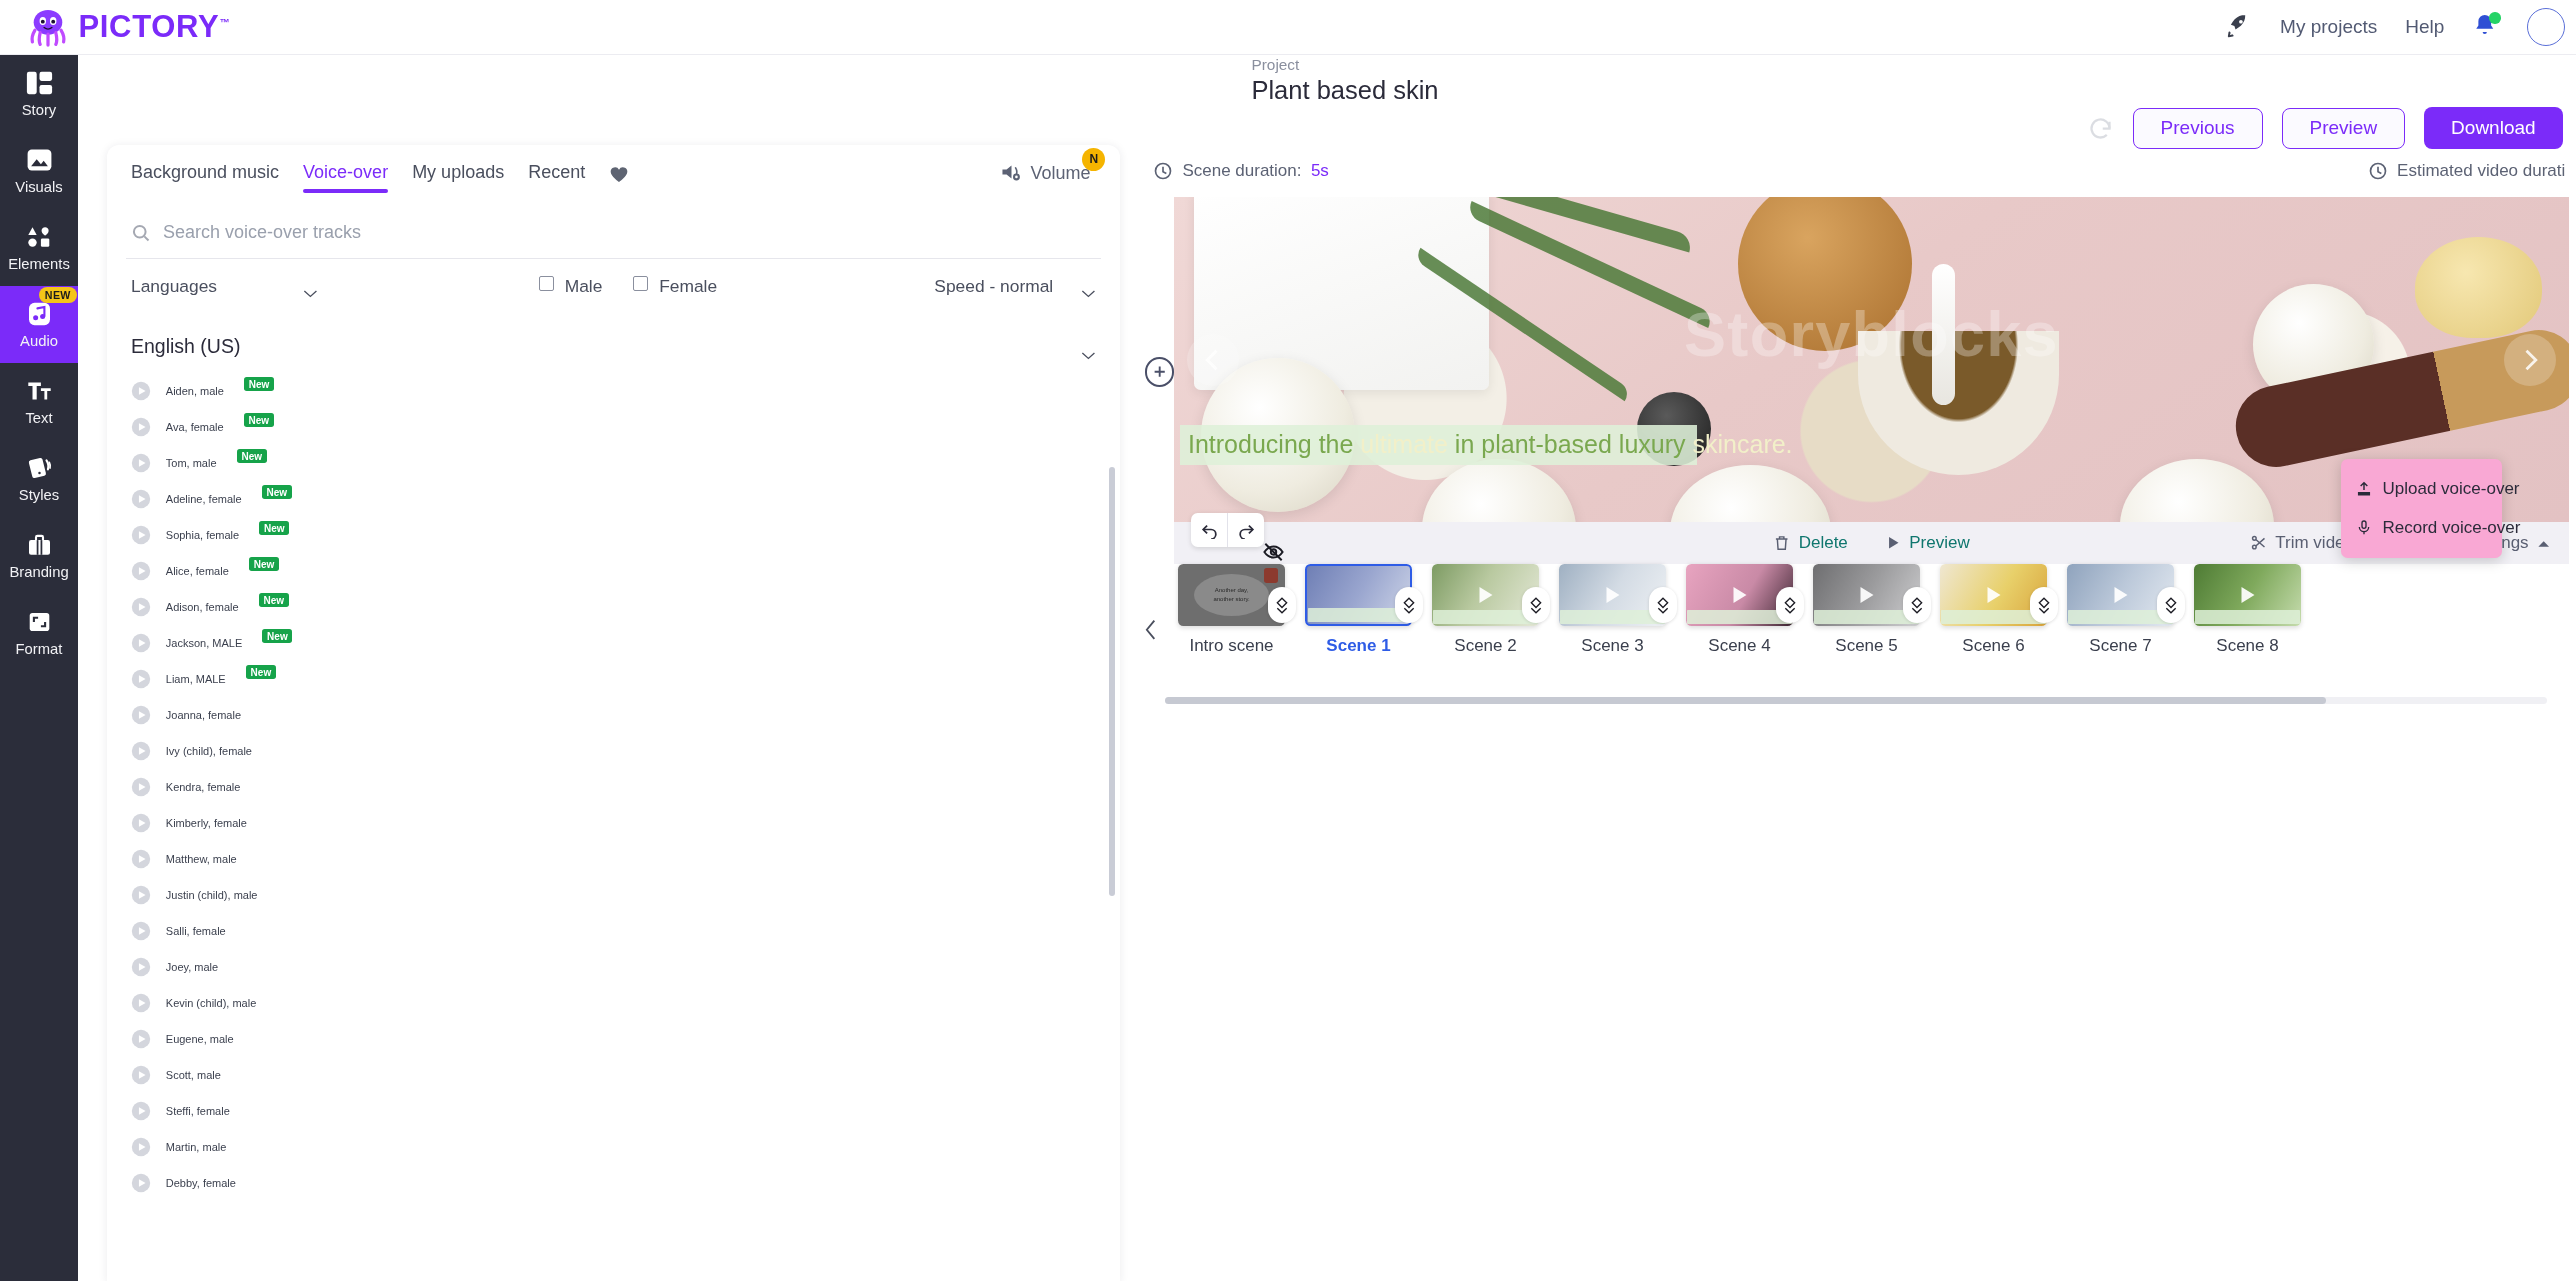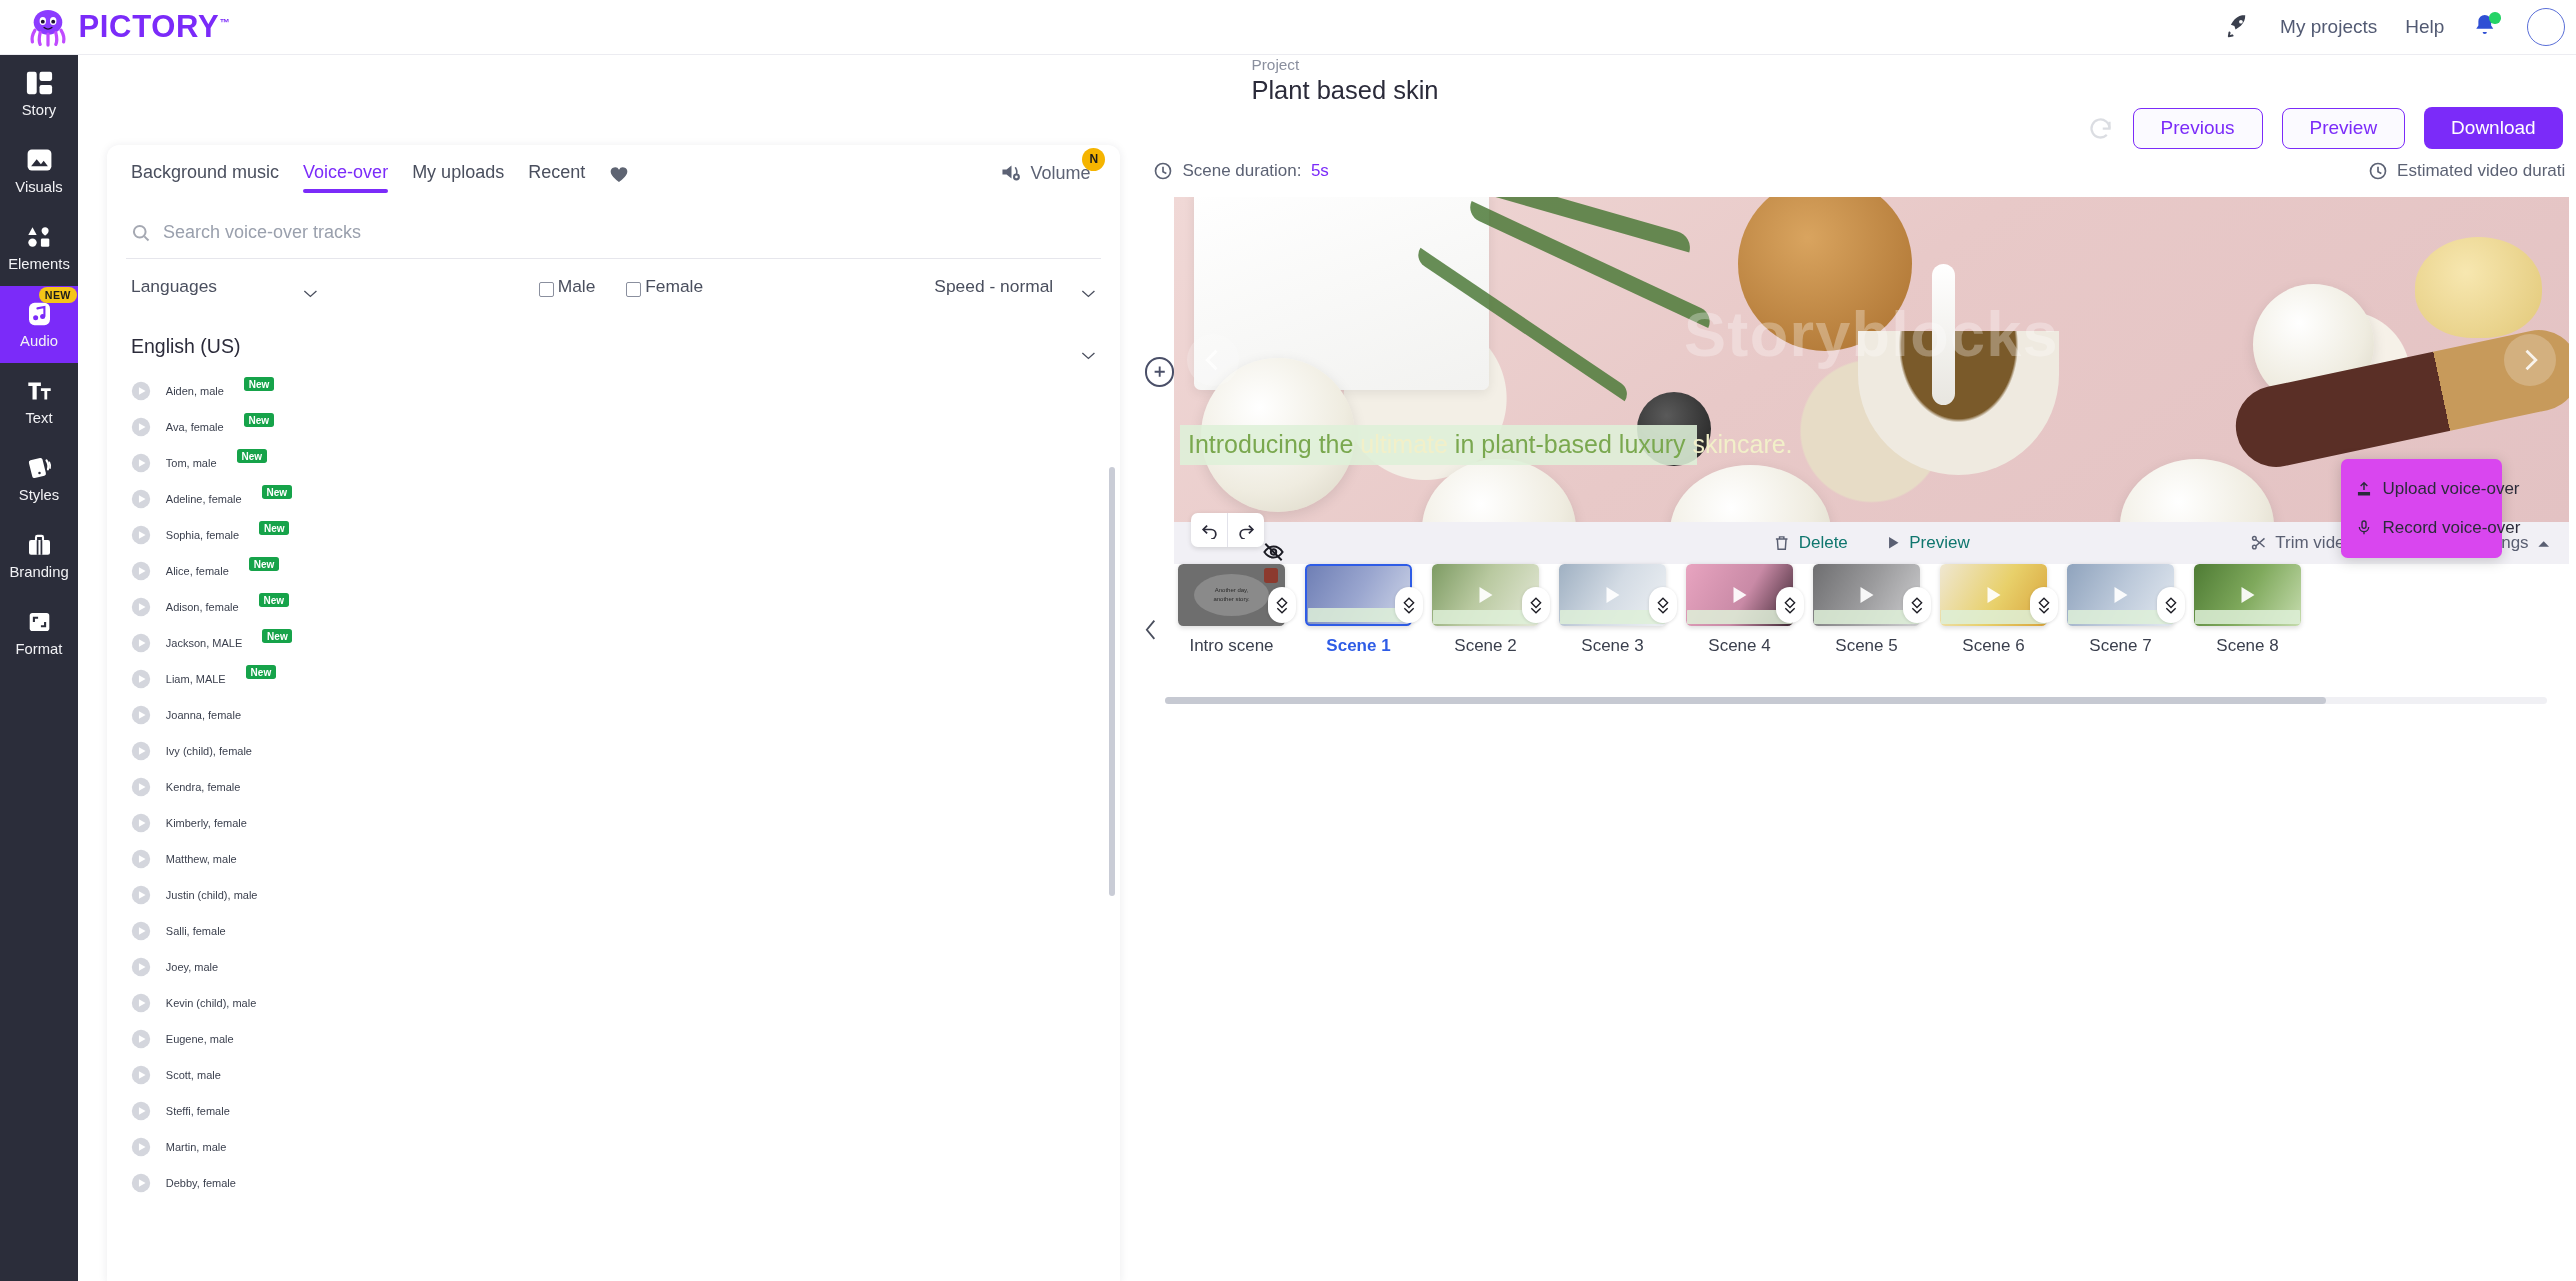--- a/index.html
+++ b/index.html
@@ -115,21 +115,21 @@
     font-family:"Liberation Sans",sans-serif; width:90%; background:transparent;
   }
   .search-input::placeholder{ color:#9aa0ad; }
   .divider{ height:0.7px; background:#e6e6ec; margin:0 19px; }
   .filters-row{
     display:flex; align-items:center; margin:17.4px 24px 0 24px; font-size:17.4px; color:#4a4f5e;
   }
   .lang-sel{ display:flex; align-items:center; gap:86px; }
   .chev{ width:14.8px; height:9.4px; }
   .gender-group{ display:flex; gap:31px; margin-left:221px; }
-  .gender-item{ display:flex; align-items:flex-end; gap:4px; }
+  .gender-item{ display:flex; align-items:flex-start; gap:11px; }
   .cbx{ width:14.8px; height:14.8px; border:1.3px solid #8a8f9e; border-radius:2px; display:inline-block; }
   .speed-sel{ margin-left:auto; display:flex; align-items:center; gap:28px; }
   .lang-head{
     display:flex; align-items:center; margin:38px 24px 0 24px;
     font-size:19.5px; color:#2b2b3a;
   }
   .lang-head .chev{ margin-left:auto; }
   .voice-list{ margin:14.8px 0 0 0; padding:0 24px; }
   .voice-row{ display:flex; align-items:center; gap:14.8px; height:36px; }
   .play-ic{ width:20px; height:20px; flex:0 0 auto; }
@@ -237,21 +237,21 @@
   .undo-btn{ width:36px; height:34px; display:flex; align-items:center; justify-content:center; }
   .undo-sep{ width:0.7px; background:#e2e2ea; }
   .tb-center{ margin:0 auto; display:flex; align-items:center; gap:36px; }
   .tb-item{ display:flex; align-items:center; gap:8px; font-size:17px; color:#0f766e; }
   .tb-right{ position:absolute; right:19px; display:flex; align-items:center; gap:8px; font-size:17px; color:#5a5f72; }
   .tb-ic{ width:17.4px; height:17.4px; }
   .trim-pos{ position:absolute; right:215px; display:flex; align-items:center; gap:8px; font-size:17px; color:#5a5f72; }
 
   .vo-menu{
     position:absolute; right:67px; top:262px; width:161px;
-    background:#d946ef; border-radius:6.7px; box-shadow:0 2.7px 13.4px rgba(0,0,0,.18);
+    background:#f9a8d4; border-radius:6.7px; box-shadow:0 2.7px 13.4px rgba(0,0,0,.18);
     padding:10.7px 0; z-index:25;
   }
   .vo-item{ display:flex; align-items:center; gap:10.7px; padding:9.4px 14.8px; font-size:17px; color:#2b2b3a; white-space:nowrap; }
   .vo-ic{ width:16px; height:17.4px; }
   .waveform{ position:absolute; right:101px; top:305px; display:flex; gap:2.7px; align-items:flex-end; height:23px; }
   .wbar{ width:2.7px; background:#8e93a8; opacity:.75; }
 
   
   #timeline{ position:absolute; left:0; top:402px; width:1442px; height:174px; }
   .tl-prev{ position:absolute; left:6.7px; top:70px; width:20px; height:25.5px; }

